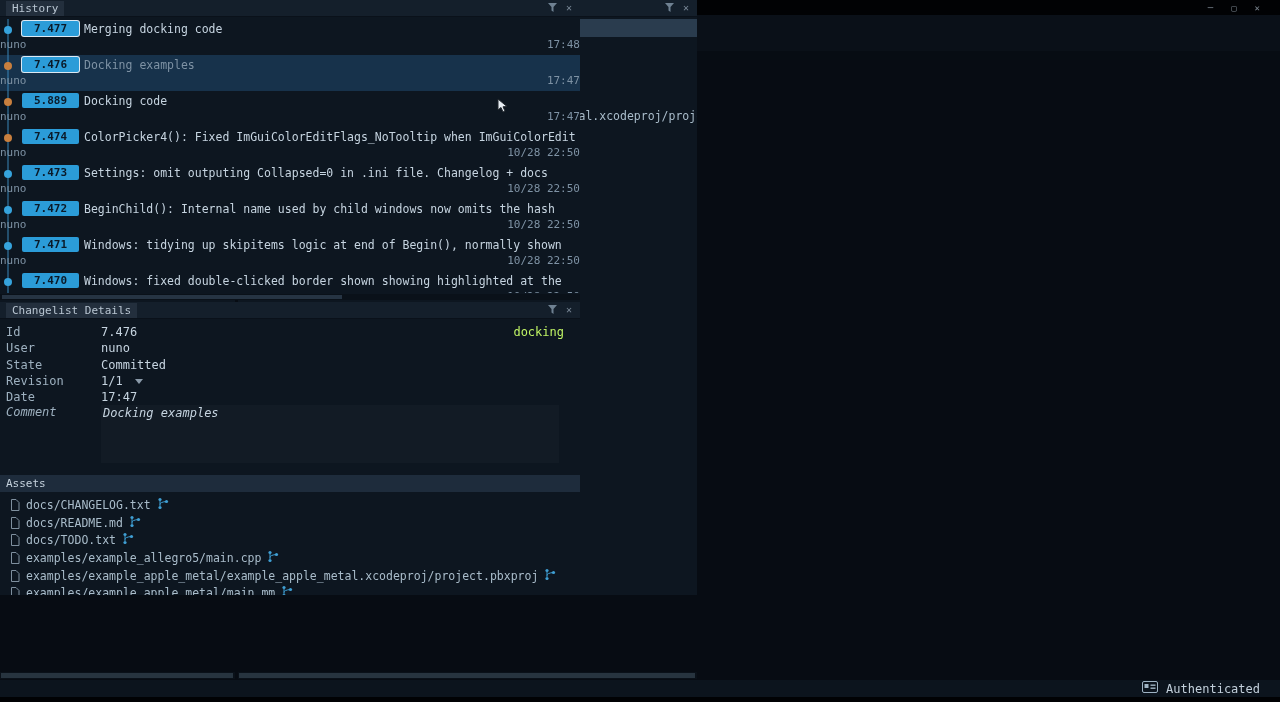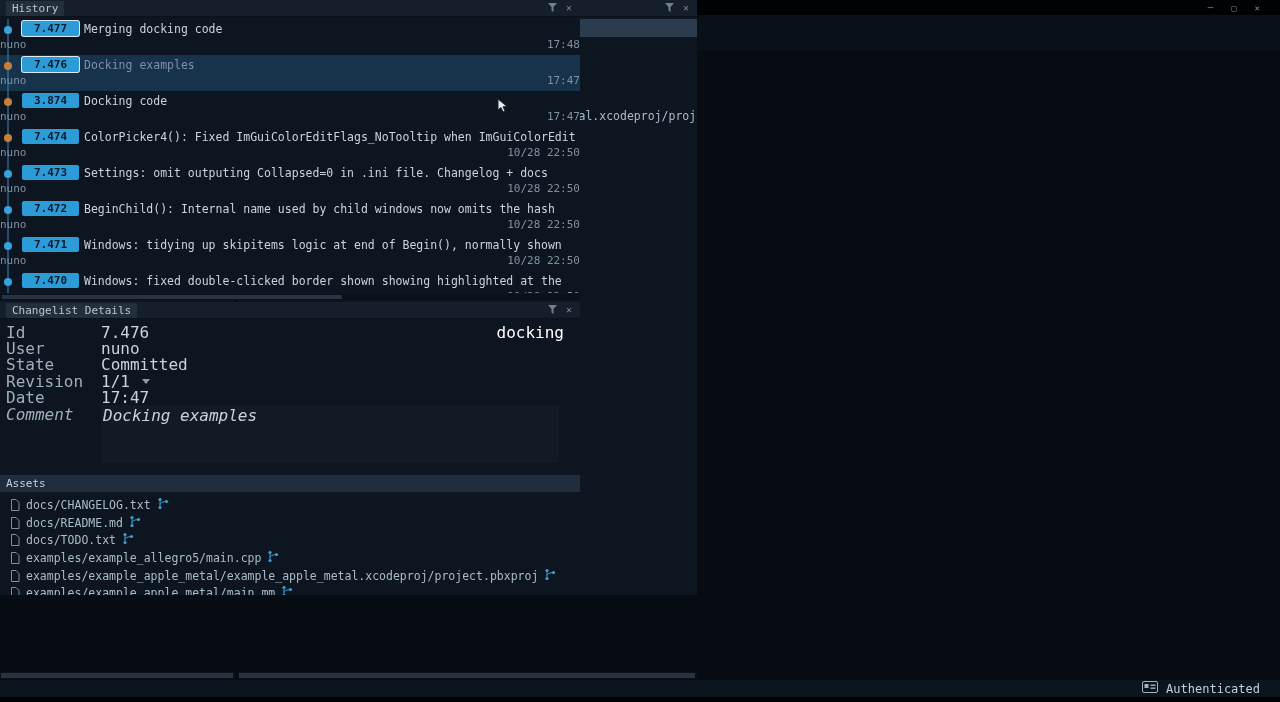--- a/index.html
+++ b/index.html
@@ -57,25 +57,25 @@
   .hist-row.focus .hist-badge { box-shadow:0 0 0 1px #dde9f3; }
   .hist-main { margin-left:84px; margin-right:10px; }
   .hist-line1 { height:16px; line-height:16px; white-space:nowrap; overflow:hidden; color:#c6d4e0; }
   .hist-row.selected .hist-line1 { color:#7e92a4; }
   .hist-line2 { display:flex; justify-content:space-between; height:16px; line-height:16px; color:#7e92a4; font-size:11px; }
   .hist-hscroll { position:absolute; left:0; top:294px; width:580px; height:6px; background:#0a1119; }
   .hist-hscroll .thumb { position:absolute; left:2px; top:1px; width:340px; height:4px; background:#263443; }
 
   
   .details-panel { left:0; top:302px; width:580px; height:246px; position:absolute; background:#0d1620; }
-  .fields { position:absolute; top:22px; left:6px; right:8px; font-size:16px; }
+  .fields { position:absolute; top:22px; left:6px; right:8px; font-size:12px; }
   .field { display:flex; align-items:center; height:16.3px; }
   .field .f-label { width:95px; color:#9db0bf; flex:0 0 auto; }
   .field .f-value { color:#c6d4e0; }
-  .field .f-branch { margin-left:auto; padding-right:8px; color:#ffffff; }
+  .field .f-branch { margin-left:auto; padding-right:8px; color:#bef264; }
   .rev-dropdown { display:flex; align-items:center; gap:12px; cursor:default; }
   .rev-caret { width:0; height:0; border-left:4px solid transparent; border-right:4px solid transparent; border-top:5px solid #8a9aa9; }
   .field-comment { align-items:flex-start; height:auto;font-style:italic; }
   .comment-box { width:458px; height:58px; background:rgba(255,255,255,0.025); color:#c6d4e0; padding:1px 2px; }
 
   
   .assets-panel { left:0; top:475px; width:580px; height:120px; position:absolute; background:#0d1620; }
   .assets-header { height:17px; background:#1e2c3c; display:flex; align-items:center; padding:8px 6px; }
   .assets-title { color:#c6d3de; font-size:11px; }
   .assets-list { top:21px; bottom:0; }
@@ -758,21 +758,21 @@
               <span class="hist-line1">Docking examples</span>
               <span class="hist-line2">
                 <span>nuno</span>
                 <span>17:47</span>
               </span>
             </span>
           </div>
 
           <div class="hist-row orange">
             <span class="hist-dot"></span>
-            <span class="hist-badge">3.874</span>
+            <span class="hist-badge">5.889</span>
             <span class="hist-main">
               <span class="hist-line1">Docking code</span>
               <span class="hist-line2">
                 <span>nuno</span>
                 <span>17:47</span>
               </span>
             </span>
           </div>
 
           <div class="hist-row orange">

